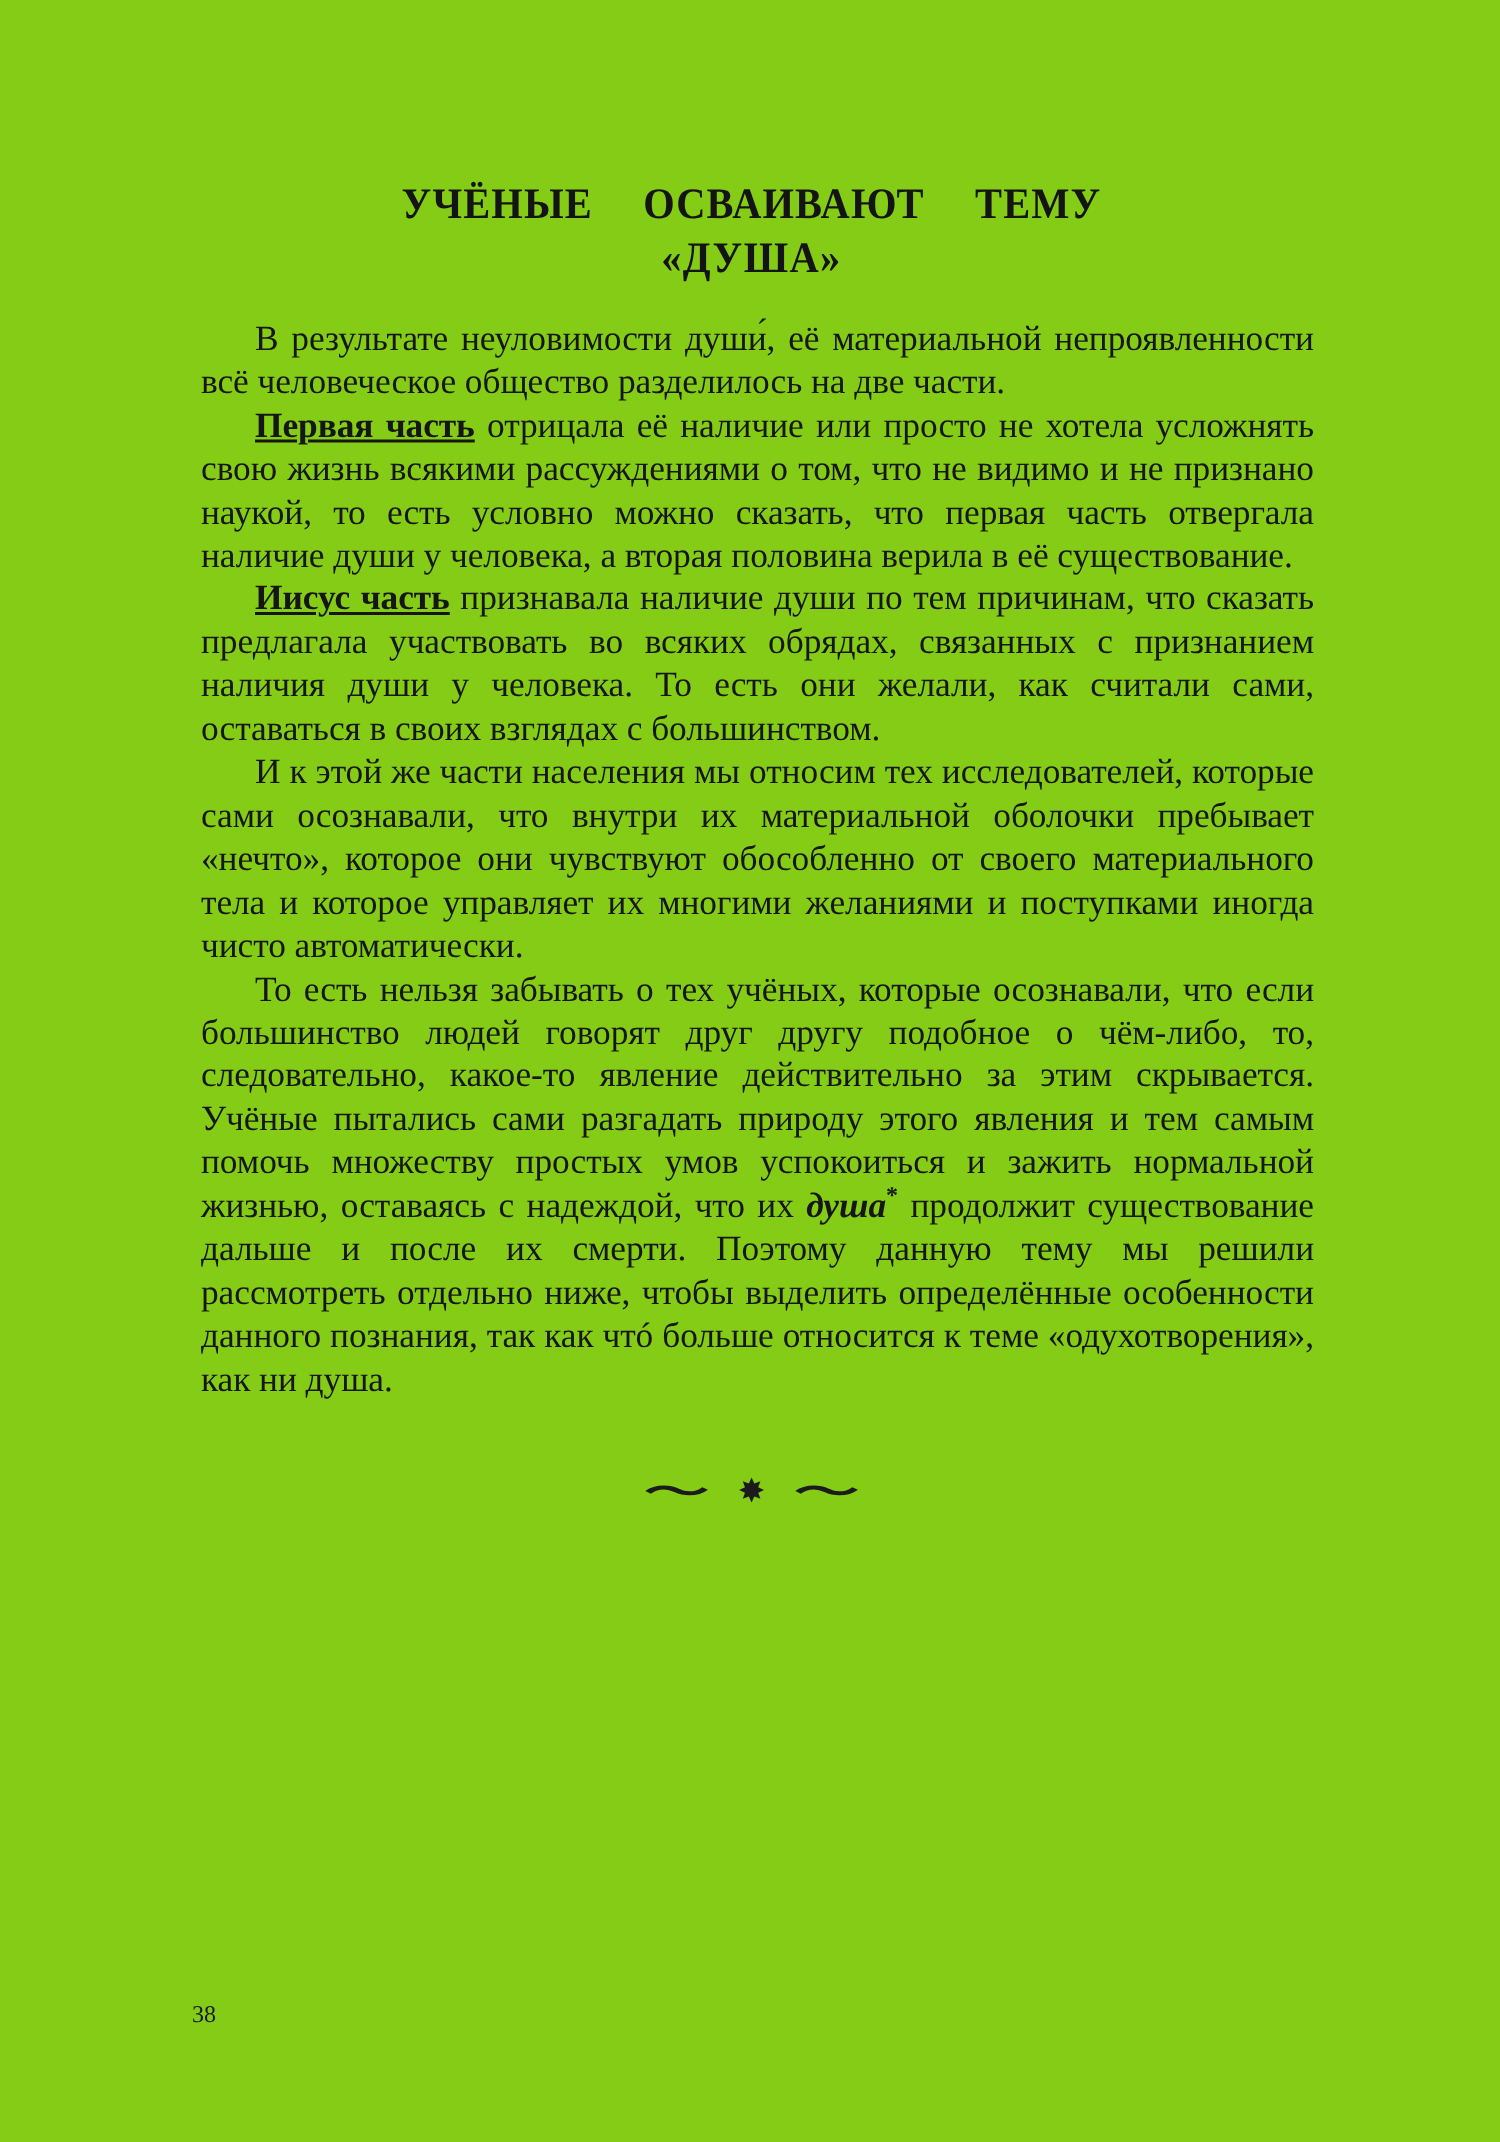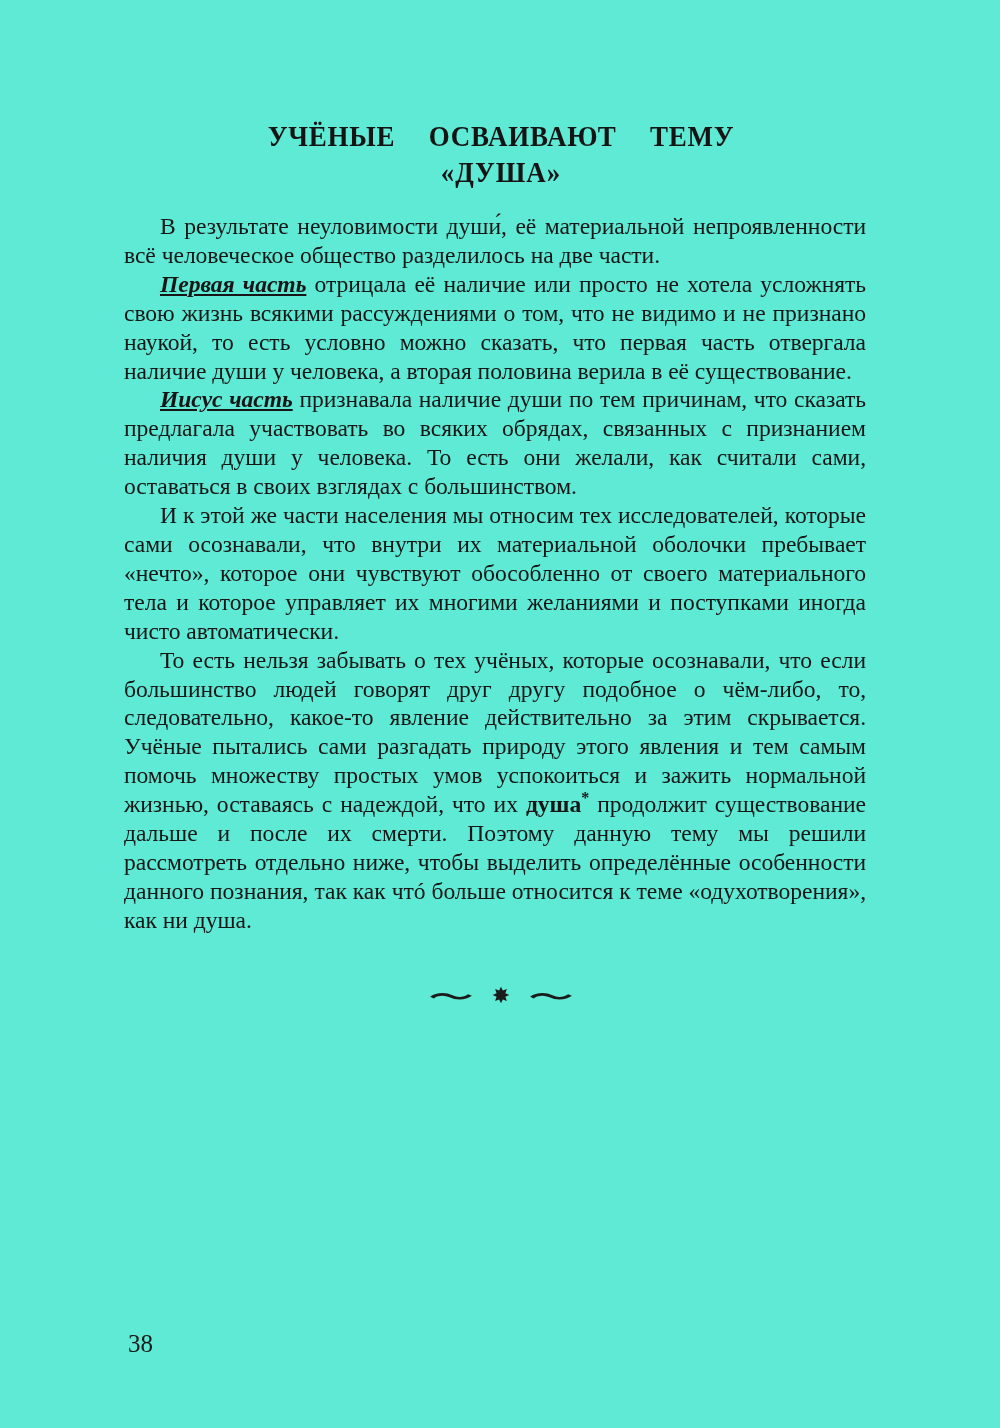--- a/index.html
+++ b/index.html
@@ -6,21 +6,21 @@
   html, body {
     margin: 0;
     padding: 0;
     background: #ffffff;
   }
 
   .page {
     position: relative;
     width: 1000px;
     height: 1428px;
-    background: #5eead4;
+    background: #84cc16;
     overflow: hidden;
     font-family: "Liberation Serif", "DejaVu Serif", serif;
     color: #1a1a1a;
     box-sizing: border-box;
   }
 
   
   .title-block {
     position: absolute;
     left: 130px;
@@ -45,21 +45,21 @@
     word-spacing: 10px;
   }
 
   .title-line.line2 {
     letter-spacing: 1.0px;
   }
 
   
   .body-column {
     position: absolute;
-    left: 124px;
+    left: 134px;
     top: 212px;
     width: 742px;
   }
 
   .para {
     margin: 0;
     font-size: 23.6px;
     line-height: 28.9px;
     text-align: justify;
     text-align-last: left;
@@ -68,25 +68,25 @@
     word-spacing: 0px;
     text-indent: 36px;
     hyphens: manual;
   }
 
   .strong-underline {
     font-weight: bold;
     text-decoration: underline;
     text-underline-offset: 2px;
     text-decoration-thickness: 2px;
-    font-style: italic;
   }
 
   .strong {
     font-weight: bold;
+    font-style: italic;
   }
 
   sup.footnote-mark {
     font-size: 0.68em;
     vertical-align: super;
     line-height: 0;
     font-weight: bold;
   }
 
   
@@ -128,21 +128,21 @@
     left: 130px;
     top: 1038px;
     width: 742px;
   }
 
   
   .page-number {
     position: absolute;
     left: 128px;
     top: 1329px;
-    font-size: 25px;
+    font-size: 16px;
     line-height: 30px;
     color: #1a1a1a;
     font-family: "Liberation Serif", "DejaVu Serif", serif;
   }
 </style>
 </head>
 <body>
 
 <div class="page">
 

